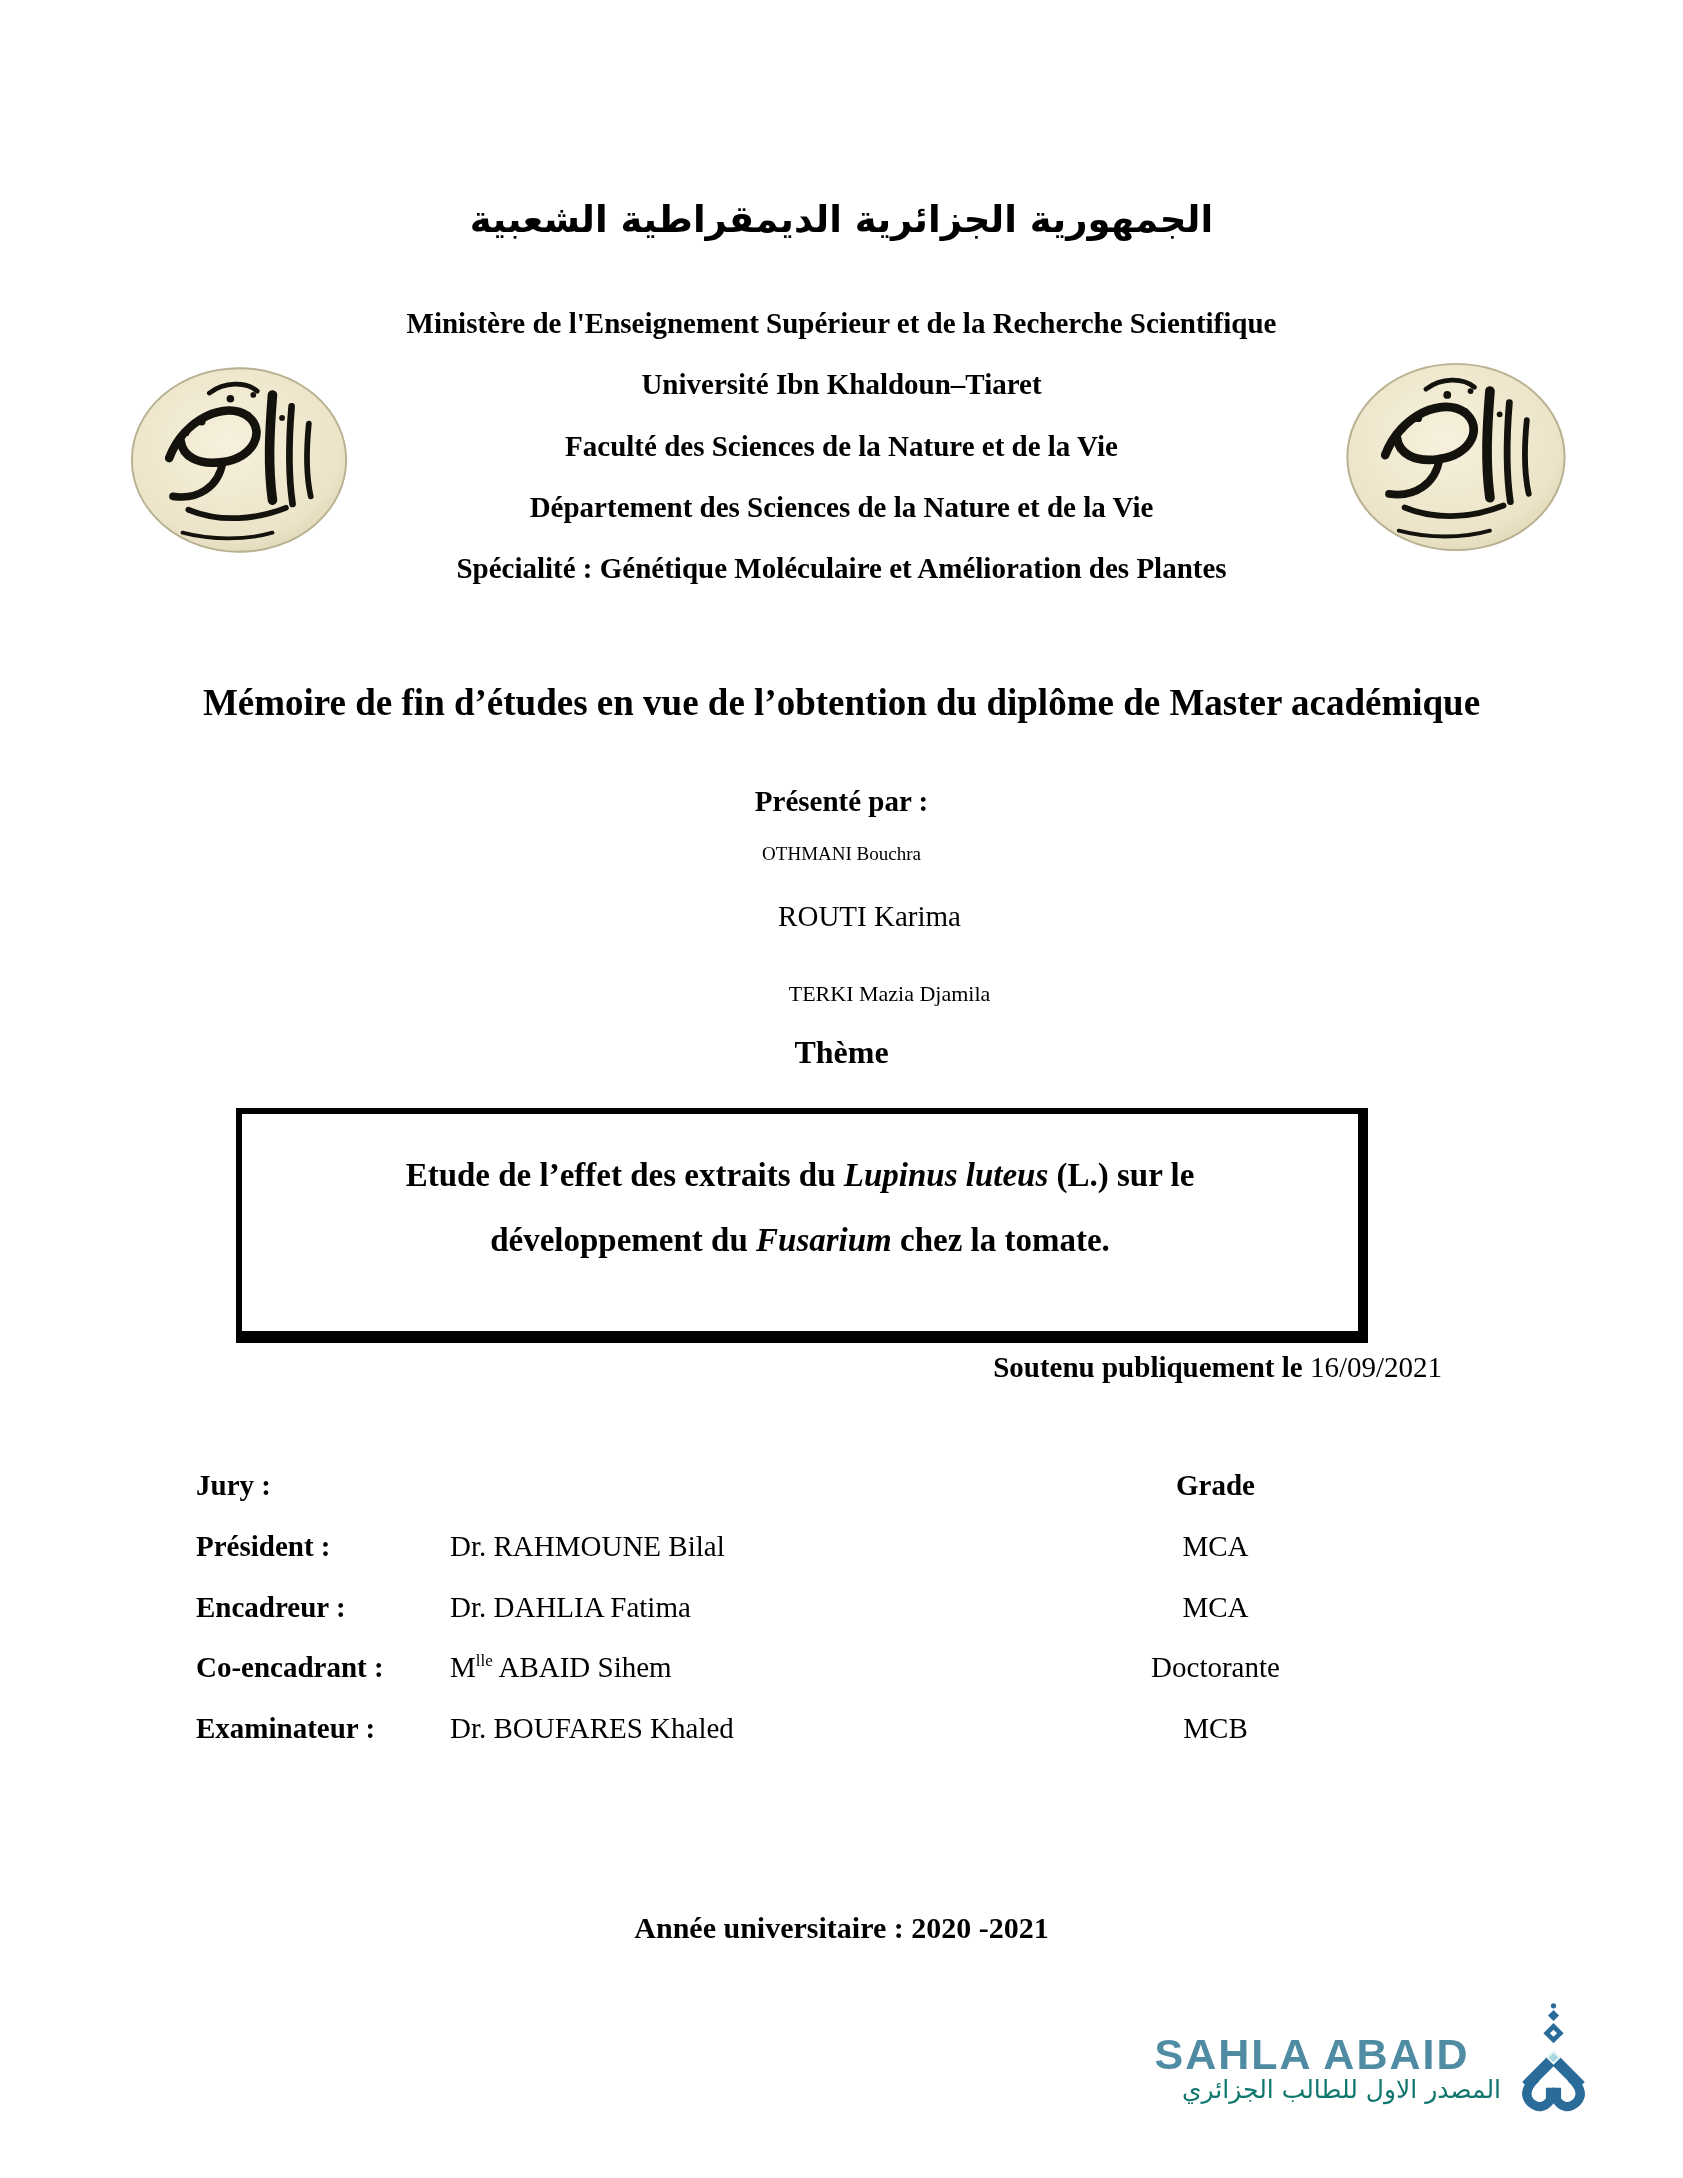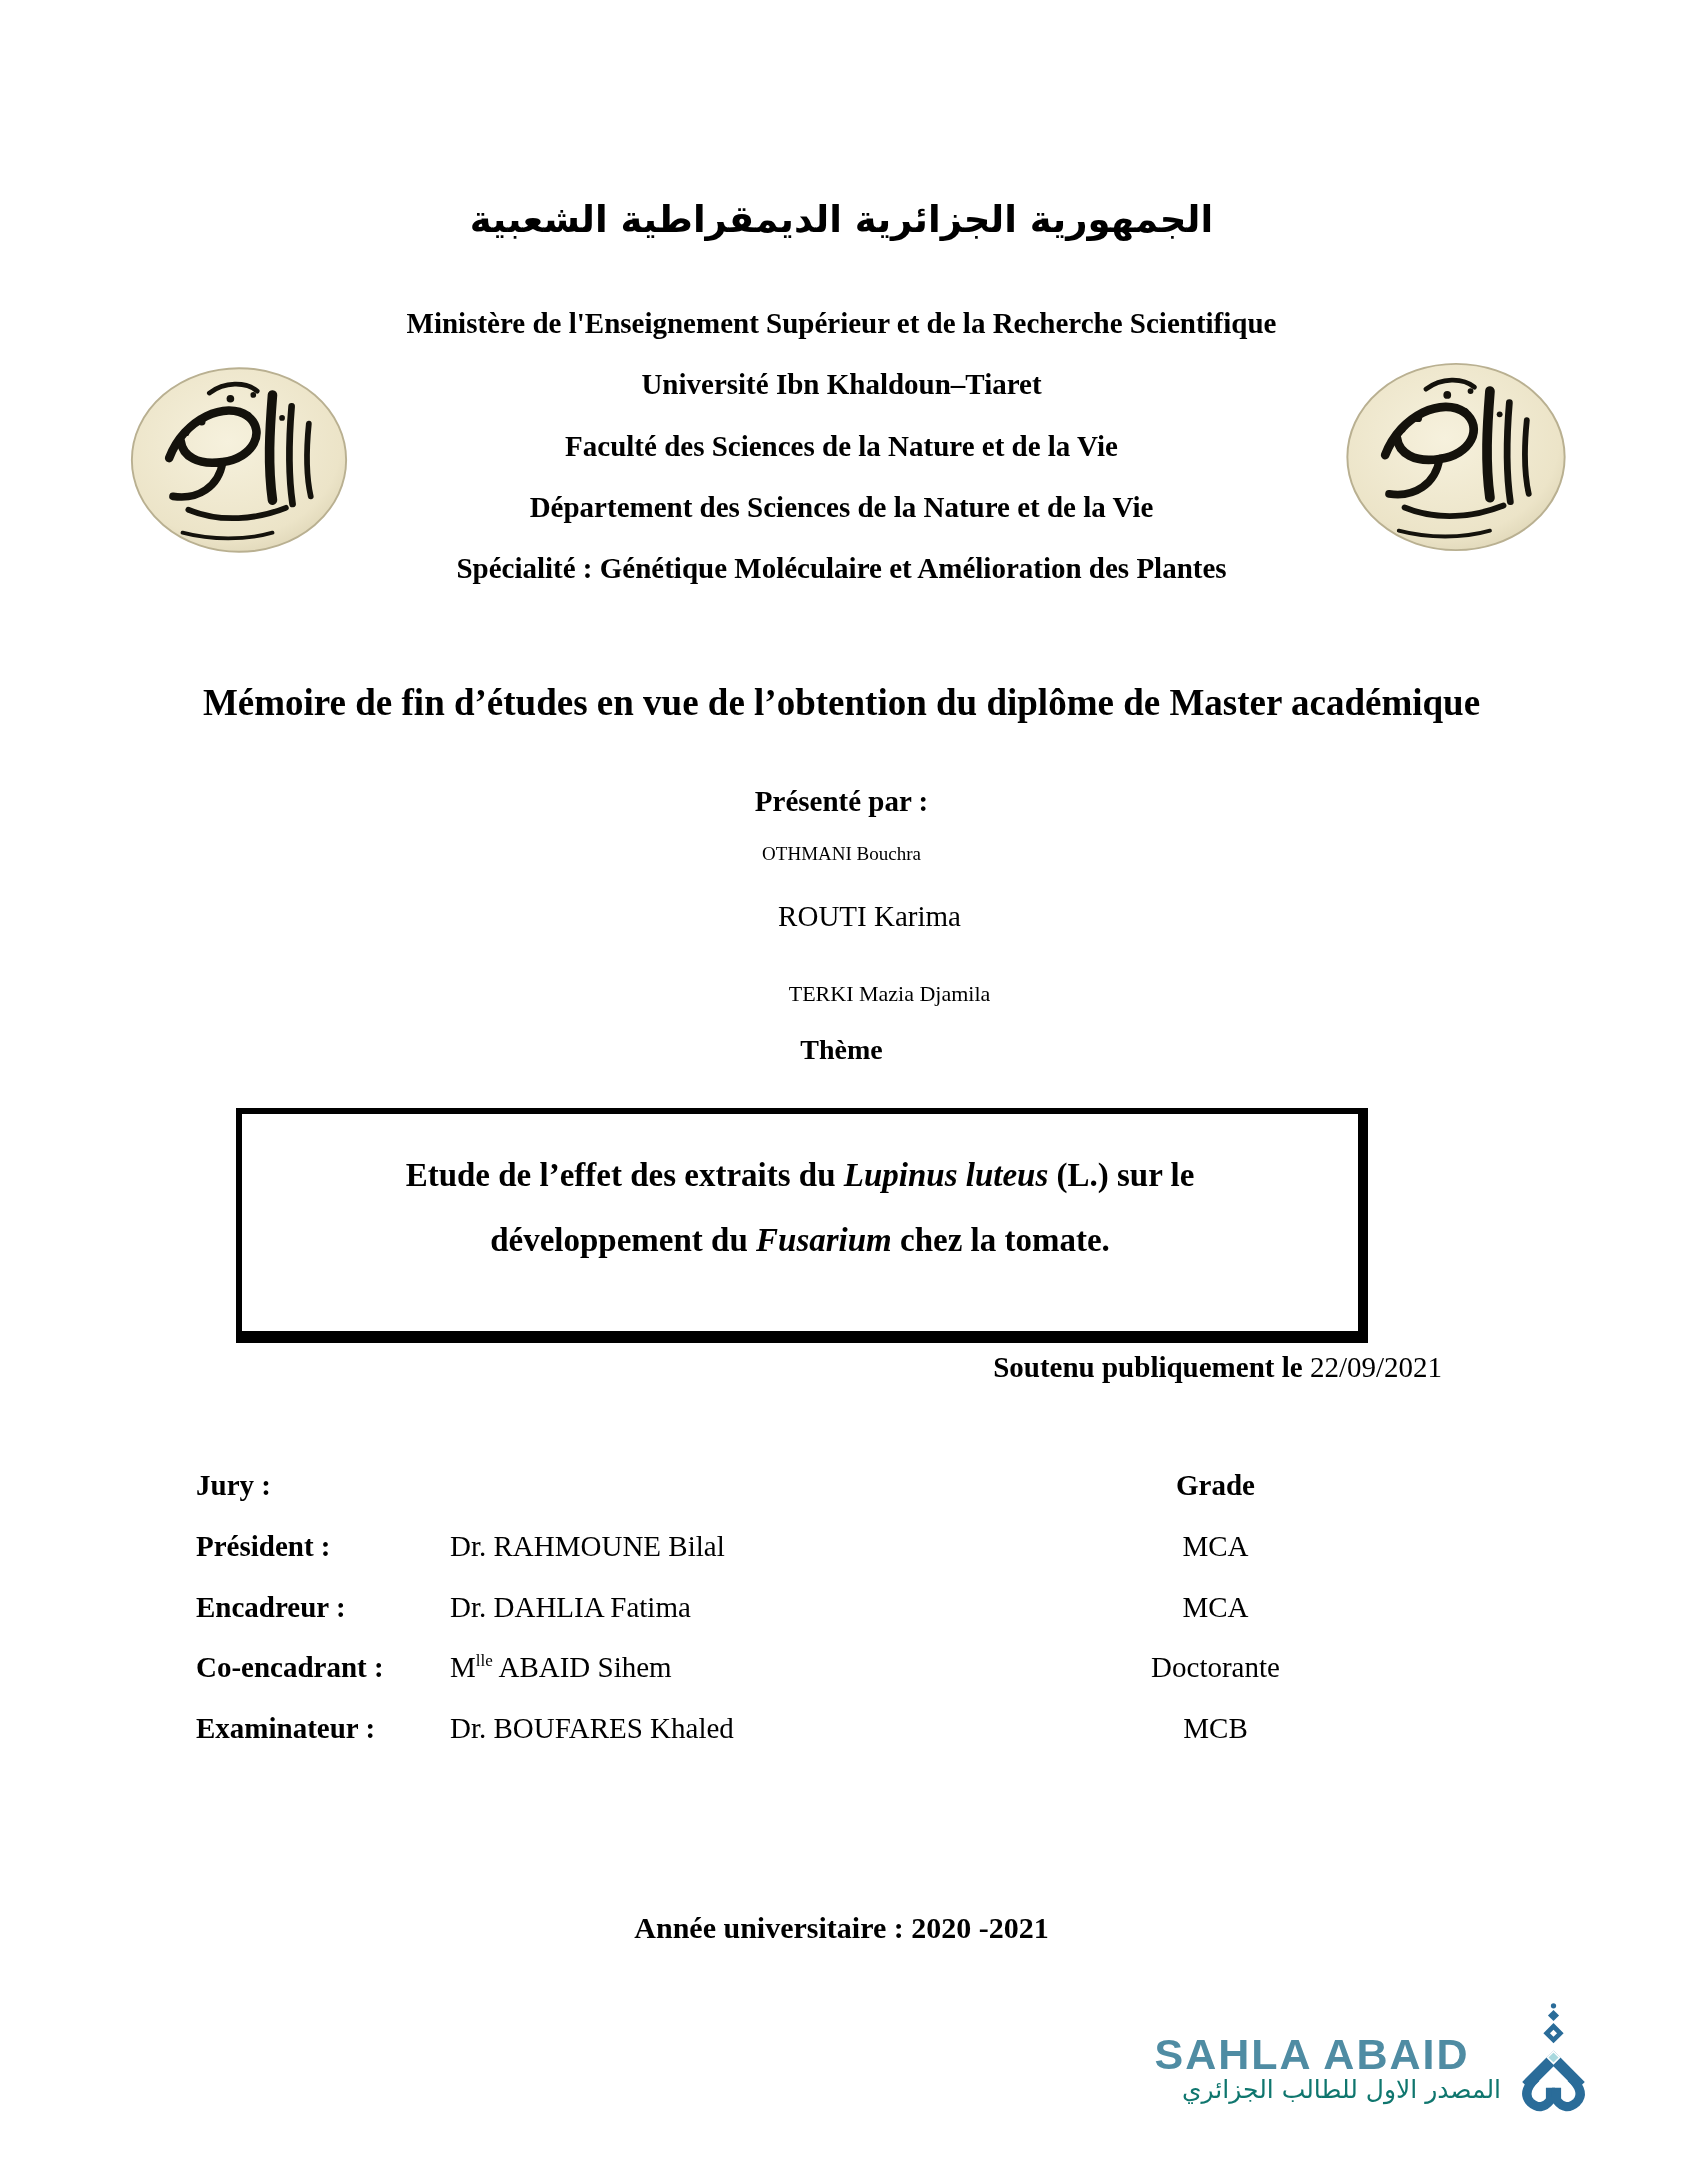--- a/index.html
+++ b/index.html
@@ -24,21 +24,21 @@
   .l-ministry   { top: 307px; }
   .l-university { top: 368px; }
   .l-faculty    { top: 430px; }
   .l-department { top: 491px; }
   .l-specialty  { top: 552px; }
   .memoire-line { top: 681px; font-size: 37px; font-weight: bold; }
   .presented-label { top: 785px; font-size: 29px; font-weight: bold; }
   .author-0 { top: 843px; font-size: 19px; }
   .author-1 { top: 900px; font-size: 29px; padding-left: 28px; }
   .author-2 { top: 981px; font-size: 22px; padding-left: 48px; }
-  .theme-label { top: 1034px; font-size: 28px; font-weight: bold; }
+  .theme-label { top: 1034px; font-size: 32px; font-weight: bold; }
 
   .seal { position: absolute; }
   .seal-left  { left: 129px; top: 364px; }
   .seal-right { left: 1339px; top: 360px; }
 
   .theme-box {
     position: absolute;
     box-sizing: border-box;
     left: 236px;
     top: 1108px;
@@ -190,21 +190,21 @@
   <div class="centered author-1">ROUTI Karima</div>
   <div class="centered author-2">TERKI Mazia Djamila</div>
 
   <div class="centered theme-label">Thème</div>
 
   <div class="theme-box">
     <p><span>Etude de l’effet des extraits du </span><i>Lupinus luteus</i><span> (L.) sur le</span></p>
     <p><span>développement du </span><i>Fusarium</i><span> chez la tomate.</span></p>
   </div>
 
-  <div class="soutenu-line"><span class="lbl">Soutenu publiquement le </span><span>22/09/2021</span></div>
+  <div class="soutenu-line"><span class="lbl">Soutenu publiquement le </span><span>16/09/2021</span></div>
 
   <div class="jury">
     <div class="jury-row jr-0">
       <span class="jury-role">Jury :</span>
       <span class="jury-grade jury-grade-header">Grade</span>
     </div>
     <div class="jury-row jr-1">
       <span class="jury-role">Président :</span>
       <span class="jury-name">Dr. RAHMOUNE Bilal</span>
       <span class="jury-grade">MCA</span>

